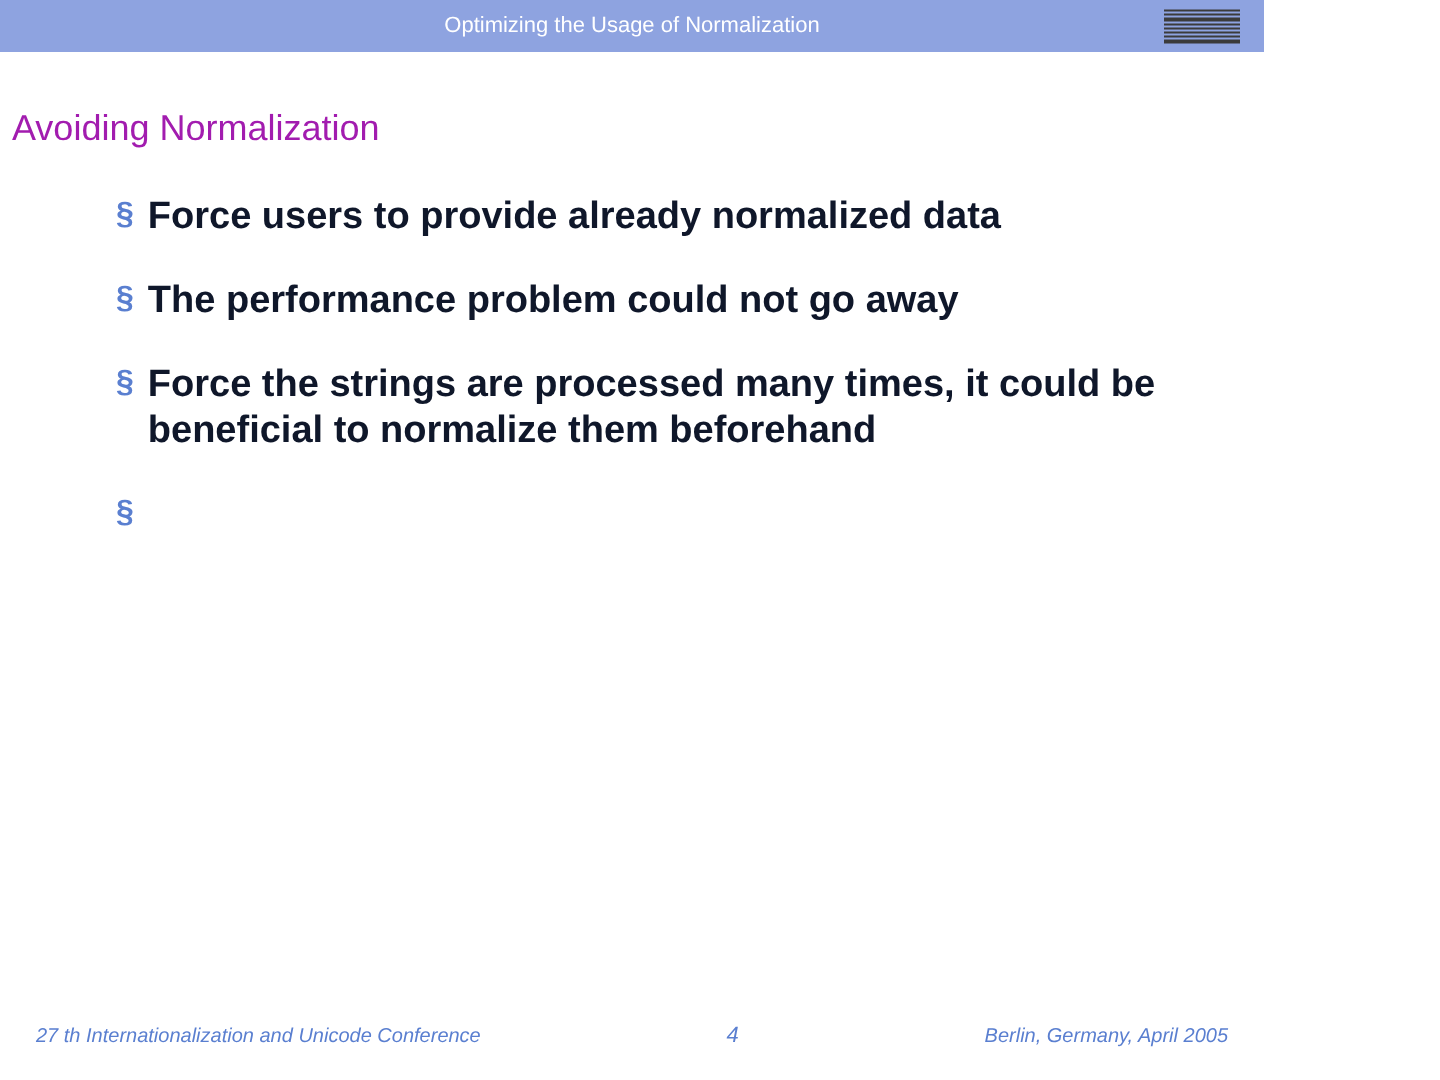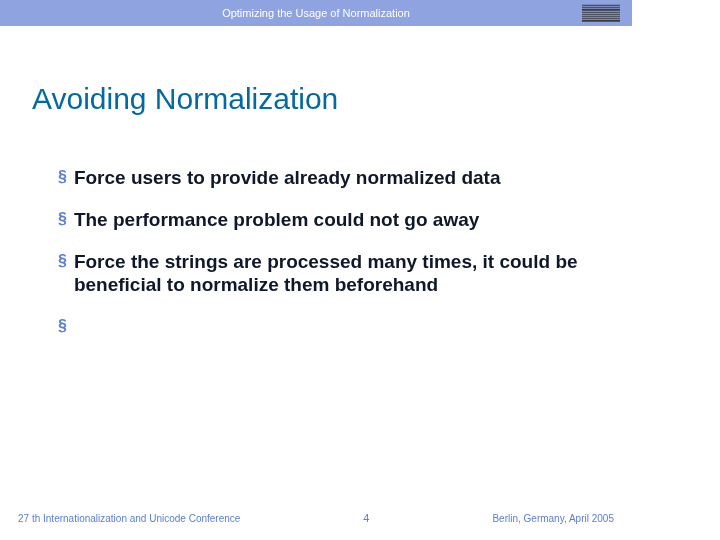--- a/index.html
+++ b/index.html
@@ -1,28 +1,28 @@
 <!DOCTYPE html>
 <html><head>
 <meta charset="utf-8">
 <style>
   * { margin: 0; padding: 0; box-sizing: border-box; }
   html, body { width: 720px; height: 540px; font-family: Arial, Helvetica, sans-serif; background: #fff; overflow: hidden; }
-  .slide { width: 632px; height: 540px; position: relative; display: flex; flex-direction: column; gap: 28px; }
+  .slide { width: 632px; height: 540px; position: relative; display: flex; flex-direction: column; }
   .header { background: #8ea3e0; height: 26px; display: flex; align-items: center; justify-content: center; position: relative; }
   .header-title { color: #fff; font-size: 11px; font-weight: 400; }
   .ibm-logo { position: absolute; right: 12px; top: 50%; transform: translateY(-50%); display: flex; gap: 1px; }
   .ibm-logo .stripes { display: flex; flex-direction: column; gap: 1px; }
   .ibm-logo .stripe { width: 38px; height: 1.2px; background: #3b3b3b; }
-  .slide-title { color: #0369a1; font-size: 30px; font-weight: 400; padding: 28px 18px 16px 32px; }
+  .slide-title { color: #a21caf; font-size: 18px; font-weight: 400; padding: 28px 18px 16px 6px; }
   .content { padding: 6px 40px 0 58px; flex: 1; }
   .bullet-item { display: flex; align-items: flex-start; margin-bottom: 18px; }
   .bullet-marker { color: #5a7fd0; font-size: 16px; line-height: 22px; margin-right: 7px; font-weight: bold; flex-shrink: 0; }
   .bullet-text { color: #0f172a; font-size: 19px; font-weight: bold; line-height: 1.25; }
-  .footer { height: 36px; display: flex; align-items: center; justify-content: space-between; padding: 0 18px 8px 18px; }
+  .footer { height: 36px; display: flex; align-items: center; justify-content: space-between; padding: 0 18px 8px 18px; font-style: italic; }
   .footer-left, .footer-right { color: #5a7fd0; font-size: 10px; }
   .footer-center { color: #5a7fd0; font-size: 11px; }
 </style>
 </head>
 <body>
 
 <div class="slide">
 
   <div class="header">
     <span class="header-title">Optimizing the Usage of Normalization</span>

